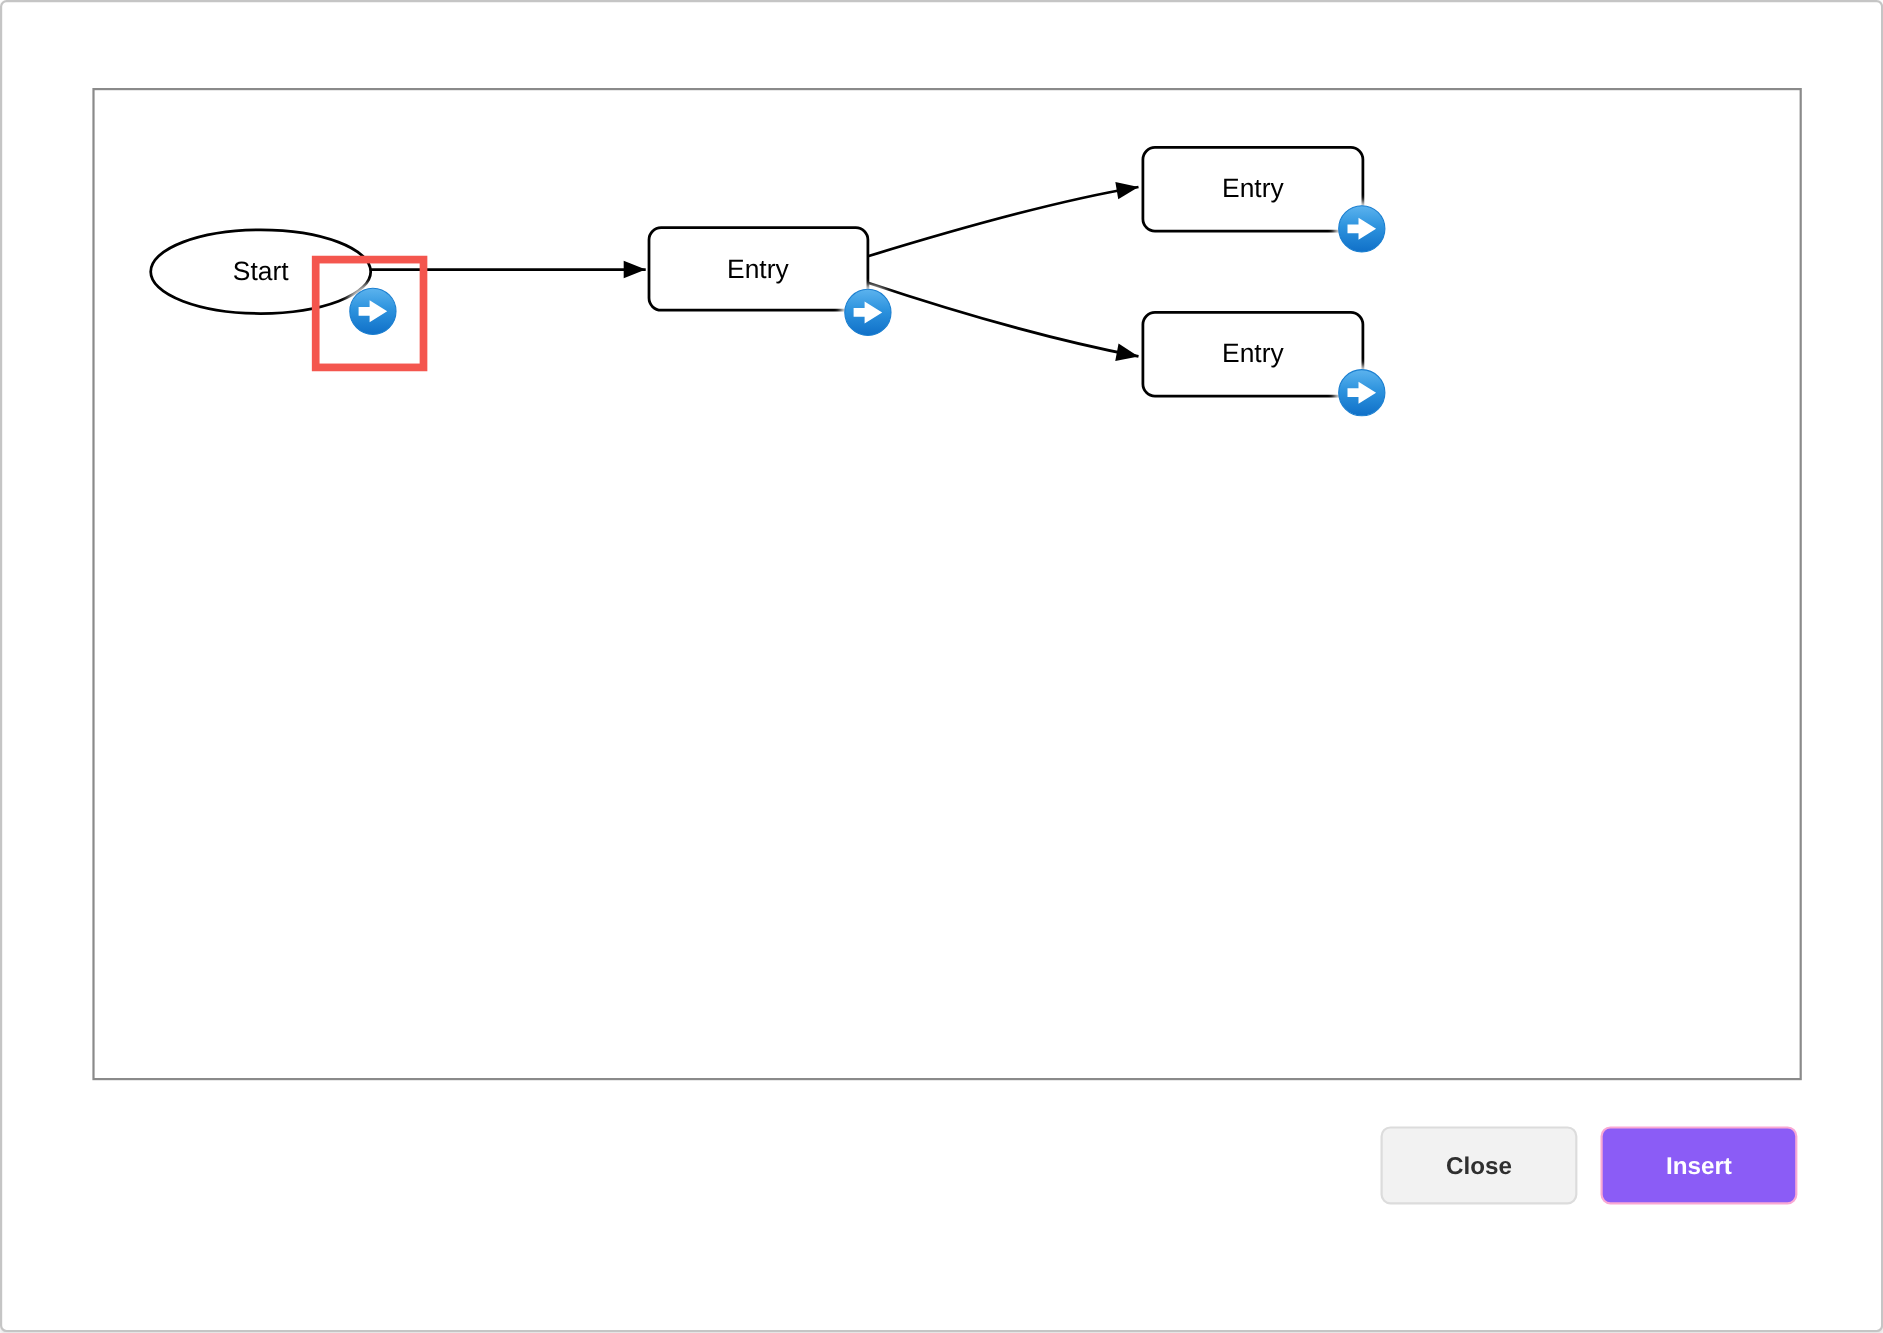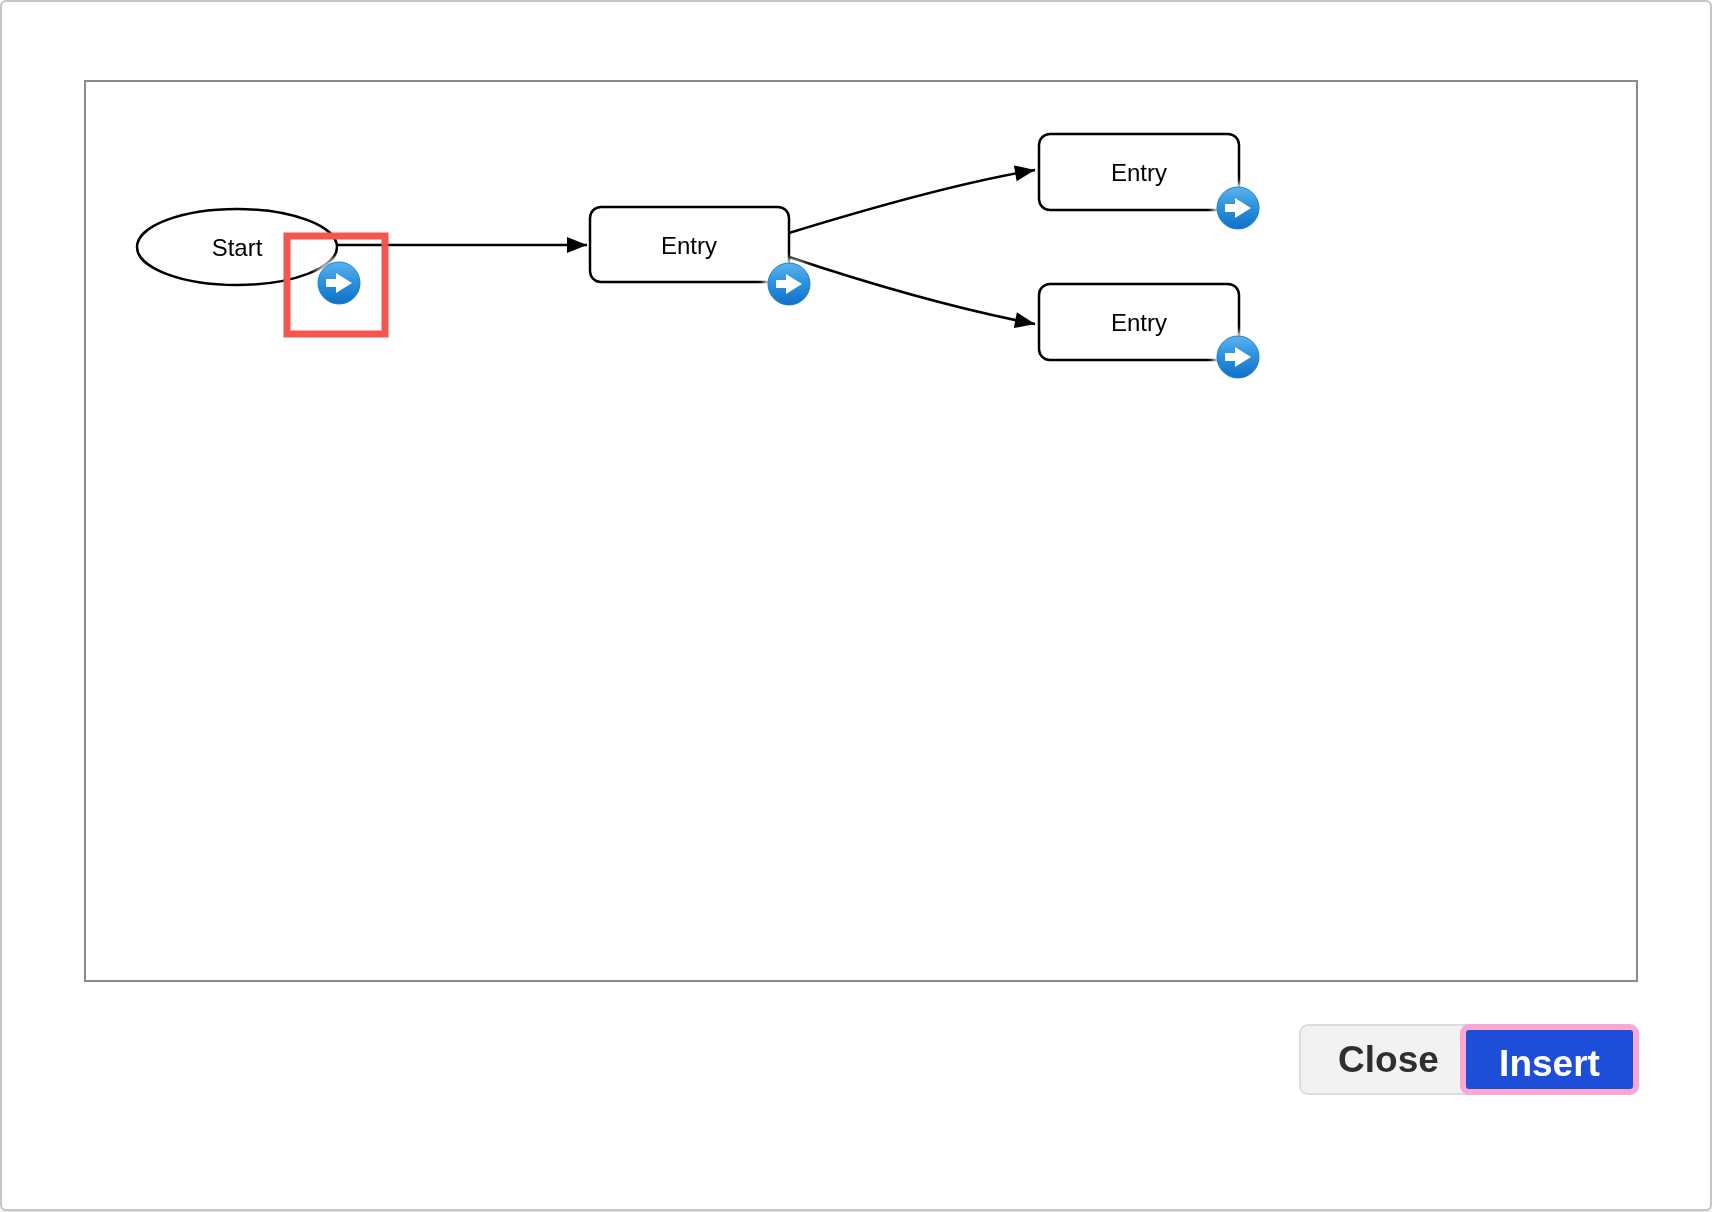--- a/index.html
+++ b/index.html
@@ -44,39 +44,38 @@
     font-size: 24px;
     fill: #000000;
   }
   .footer-btn {
     position: absolute;
     top: 1022px;
     width: 179px;
     height: 71px;
     border-radius: 9px;
     font-family: "Liberation Sans", sans-serif;
-    font-size: 37px;
+    font-size: 22px;
     font-weight: 600;
     line-height: 67px;
     text-align: center;
     cursor: pointer;
     box-sizing: border-box;
     padding: 0;
-    margin-left: 44px;
   }
   .btn-close {
     left: 1253px;
     background: #f2f2f2;
     border: 2px solid #dcdcdc;
     color: #2f2f2f;
   }
   .btn-insert {
-    left: 1414px;
-    background: #1d4ed8;
-    border: 6px solid #f9a8d4;
+    left: 1453px;
+    background: #8b5cf6;
+    border: 2px solid #f9a8d4;
     color: #ffffff;
   }
 </style>
 </head>
 <body>
 
 <div class="window" data-interactable="false">
 
   <div class="canvas" data-interactable="false"></div>
 

